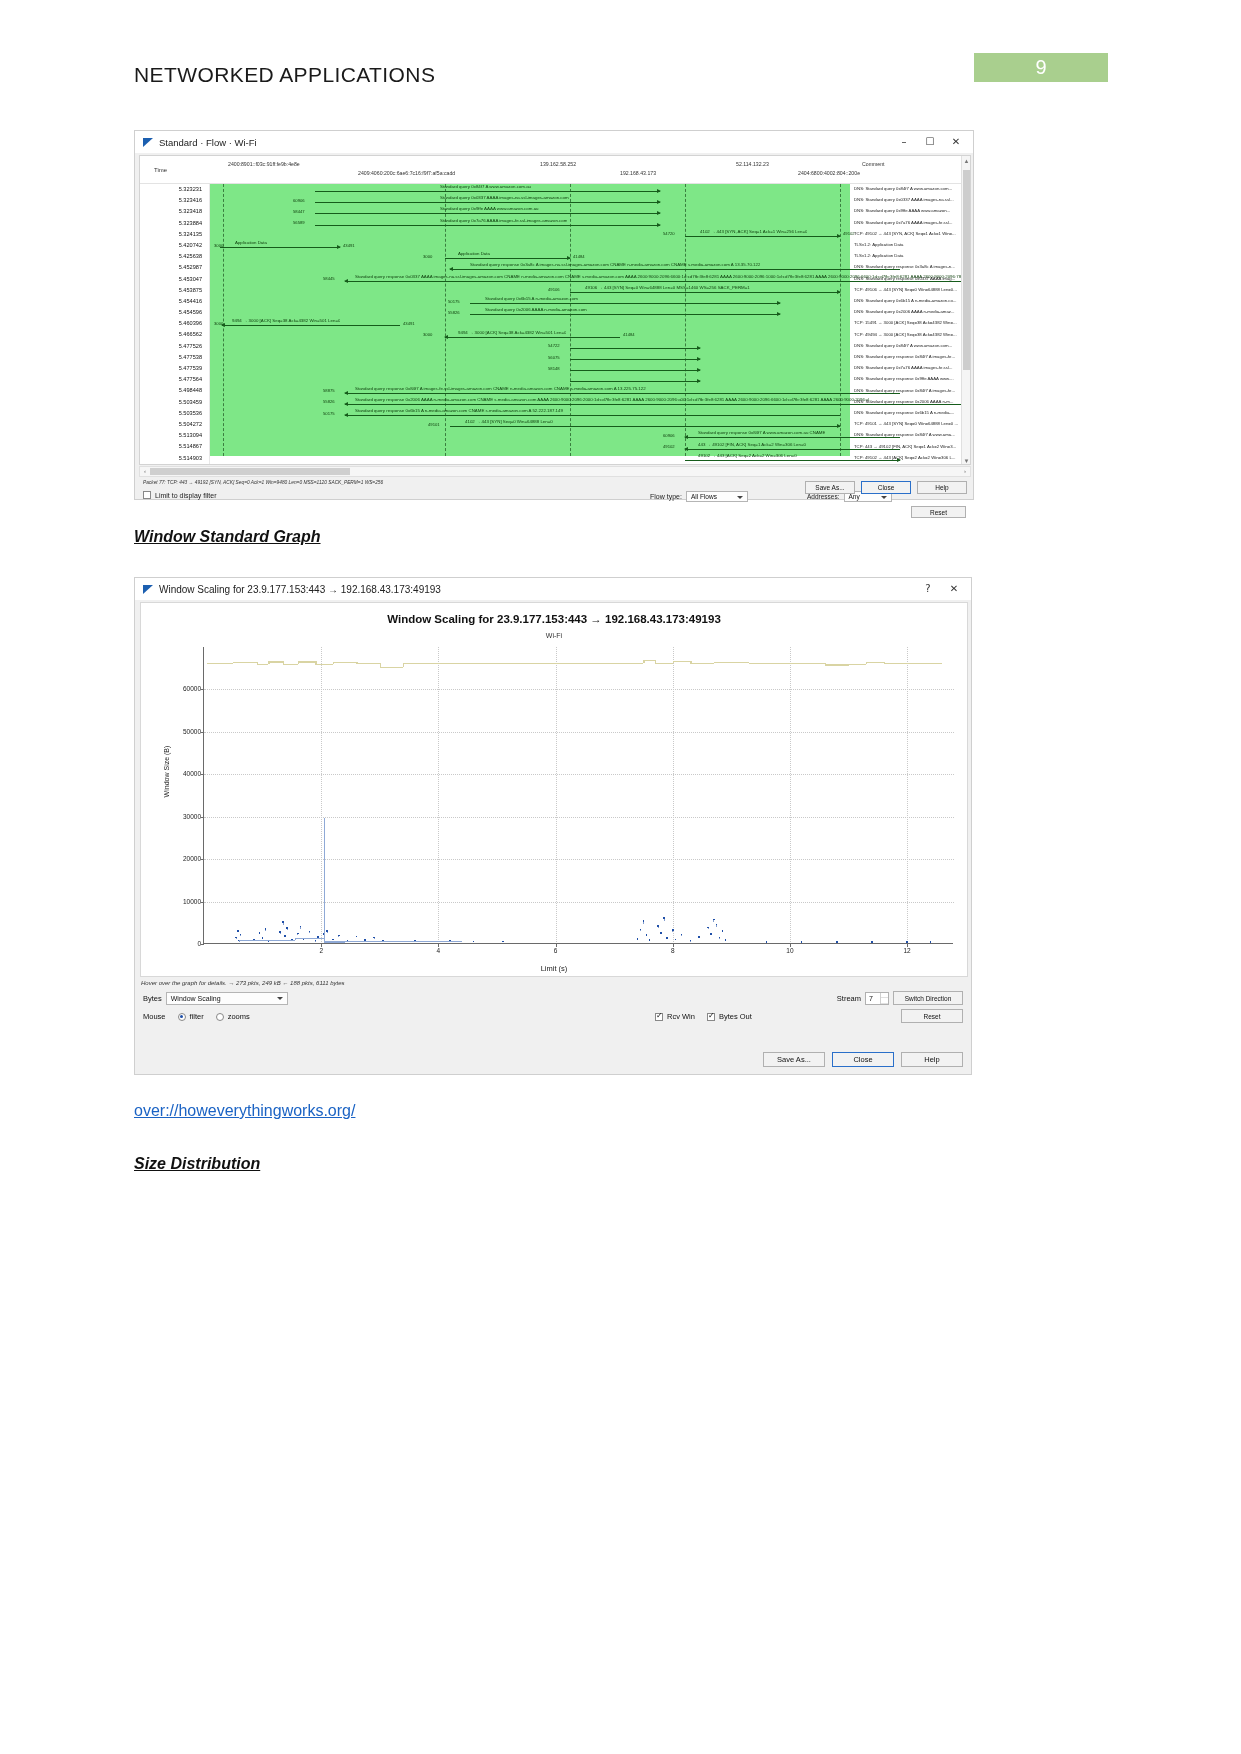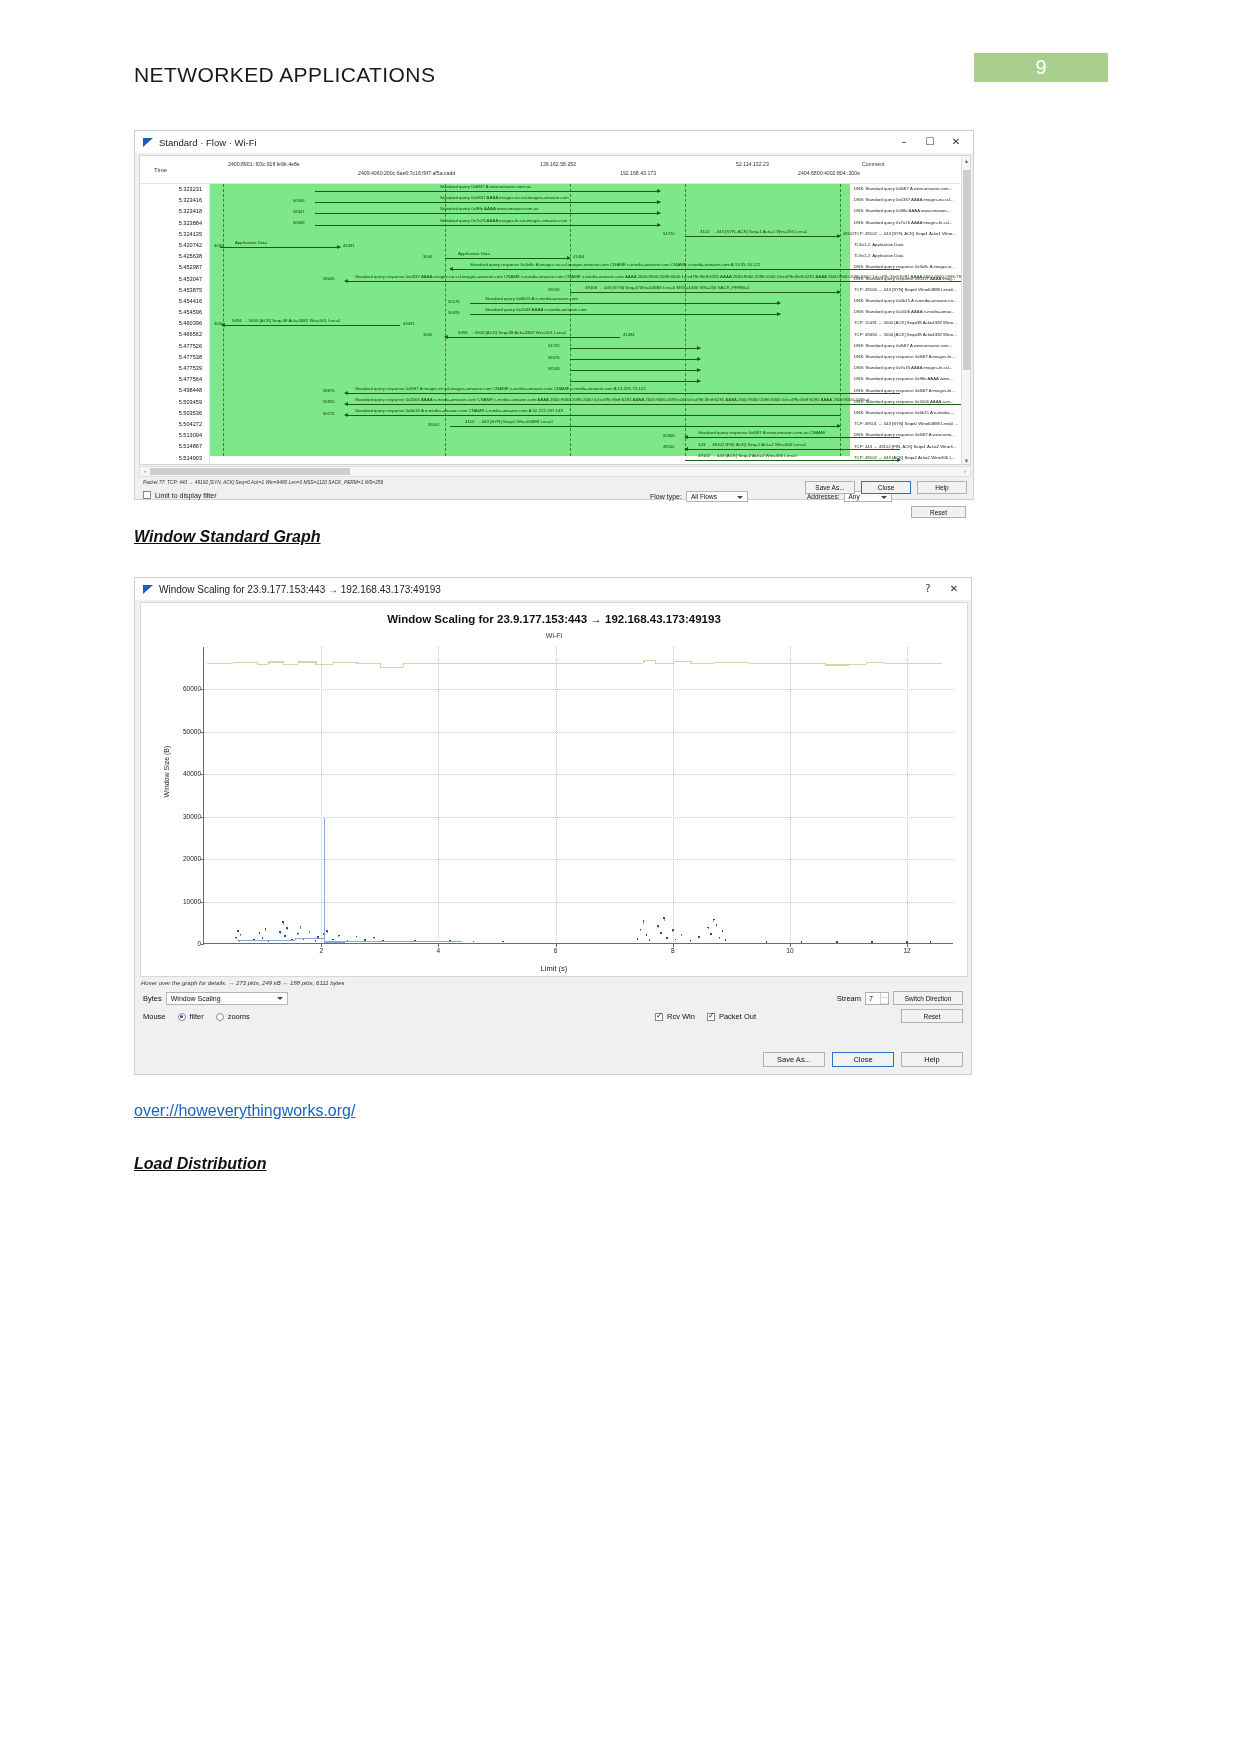--- a/index.html
+++ b/index.html
@@ -831,21 +831,21 @@
     <span>zooms</span>
   </div>
 
   <div class="ws-checks">
     <span class="grp">
       <span class="cbx on"></span>
       <span>Rcv Win</span>
     </span>
     <span class="grp">
       <span class="cbx on"></span>
-      <span>Packet Out</span>
+      <span>Bytes Out</span>
     </span>
   </div>
 
   <div class="ws-stream">
     <span>Stream</span>
     <span class="spin">
       <span>7</span>
       <span class="arrows">
           <i></i>
           <i></i>
@@ -858,13 +858,13 @@
 
   <div class="ws-btnrow">
     <div class="btn">Save As...</div>
     <div class="btn primary">Close</div>
     <div class="btn">Help</div>
   </div>
 </div>
 
 <a class="doclink" href="#">over://howeverythingworks.org/</a>
 
-<div class="h2" id="h-load-dist">Load Distribution</div>
+<div class="h2" id="h-load-dist">Size Distribution</div>
 
 </body></html>

